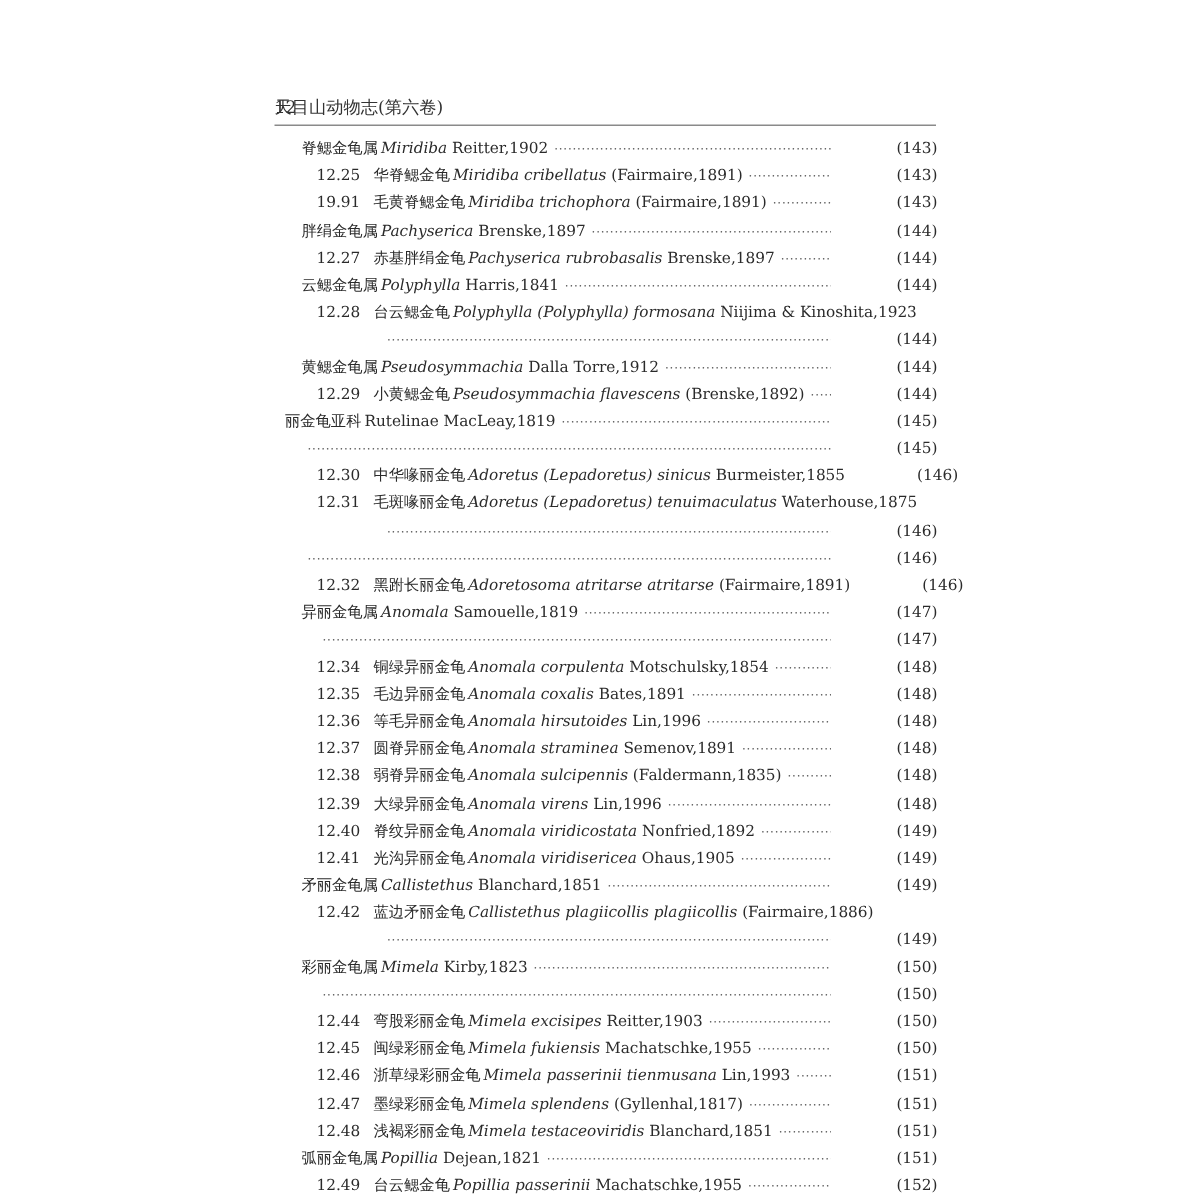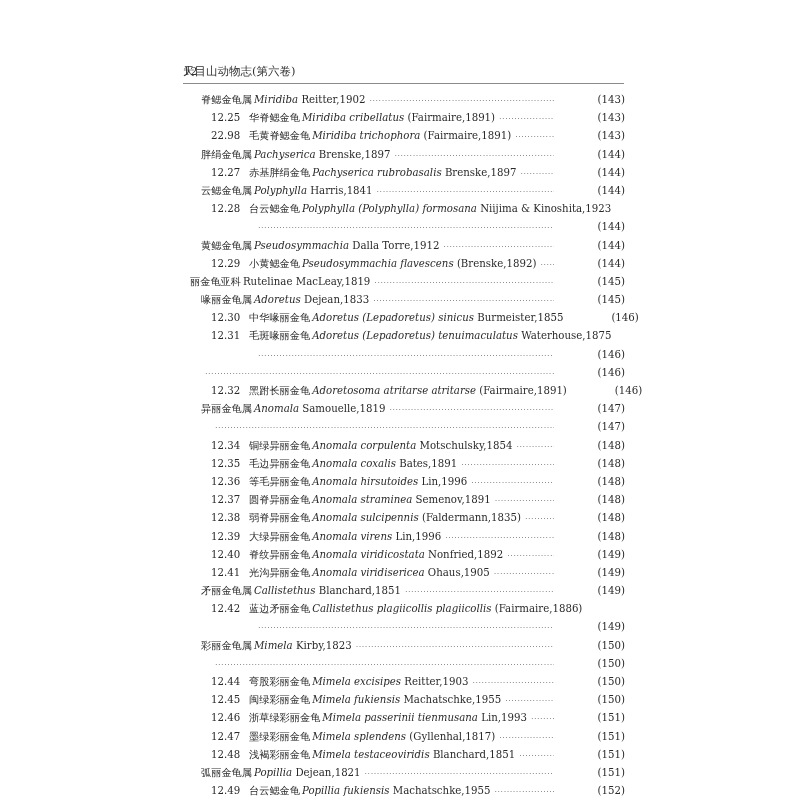--- a/index.html
+++ b/index.html
@@ -42,21 +42,21 @@
         <span class="txt"><span class="cn">脊鳃金龟属</span><i>Miridiba</i> <span>Reitter,1902</span></span>
         <span class="lead"></span>
         <span class="pg">(143)</span>
       </div>
       <div class="row species">
         <span class="txt"><span class="num-label">12.25</span><span class="cn">华脊鳃金龟</span><i>Miridiba cribellatus</i> <span>(Fairmaire,1891)</span></span>
         <span class="lead"></span>
         <span class="pg">(143)</span>
       </div>
       <div class="row species">
-        <span class="txt"><span class="num-label">22.98</span><span class="cn">毛黄脊鳃金龟</span><i>Miridiba trichophora</i> <span>(Fairmaire,1891)</span></span>
+        <span class="txt"><span class="num-label">19.91</span><span class="cn">毛黄脊鳃金龟</span><i>Miridiba trichophora</i> <span>(Fairmaire,1891)</span></span>
         <span class="lead"></span>
         <span class="pg">(143)</span>
       </div>
       <div class="row genus">
         <span class="txt"><span class="cn">胖绢金龟属</span><i>Pachyserica</i> <span>Brenske,1897</span></span>
         <span class="lead"></span>
         <span class="pg">(144)</span>
       </div>
       <div class="row species">
         <span class="txt"><span class="num-label">12.27</span><span class="cn">赤基胖绢金龟</span><i>Pachyserica rubrobasalis</i> <span>Brenske,1897</span></span>
@@ -84,21 +84,20 @@
         <span class="txt"><span class="num-label">12.29</span><span class="cn">小黄鳃金龟</span><i>Pseudosymmachia flavescens</i> <span>(Brenske,1892)</span></span>
         <span class="lead"></span>
         <span class="pg">(144)</span>
       </div>
       <div class="row subfamily">
         <span class="txt"><span class="cn">丽金龟亚科</span><span>Rutelinae MacLeay,1819</span></span>
         <span class="lead"></span>
         <span class="pg">(145)</span>
       </div>
       <div class="row genus">
-        <span class="txt"><span class="cn">喙丽金龟属</span><i>Adoretus</i> <span>Dejean,1833</span></span>
         <span class="lead"></span>
         <span class="pg">(145)</span>
       </div>
       <div class="row species">
         <span class="txt"><span class="num-label">12.30</span><span class="cn">中华喙丽金龟</span><i>Adoretus (Lepadoretus) sinicus</i> <span>Burmeister,1855</span></span>
         <span class="lead"></span>
         <span class="pg">(146)</span>
       </div>
       <div class="row species">
         <span class="txt"><span class="num-label">12.31</span><span class="cn">毛斑喙丽金龟</span><i>Adoretus (Lepadoretus) tenuimaculatus</i> <span>Waterhouse,1875</span></span>
@@ -210,21 +209,21 @@
         <span class="txt"><span class="num-label">12.48</span><span class="cn">浅褐彩丽金龟</span><i>Mimela testaceoviridis</i> <span>Blanchard,1851</span></span>
         <span class="lead"></span>
         <span class="pg">(151)</span>
       </div>
       <div class="row genus">
         <span class="txt"><span class="cn">弧丽金龟属</span><i>Popillia</i> <span>Dejean,1821</span></span>
         <span class="lead"></span>
         <span class="pg">(151)</span>
       </div>
       <div class="row species">
-        <span class="txt"><span class="num-label">12.49</span><span class="cn">台云鳃金龟</span><i>Popillia fukiensis</i> <span>Machatschke,1955</span></span>
+        <span class="txt"><span class="num-label">12.49</span><span class="cn">台云鳃金龟</span><i>Popillia passerinii</i> <span>Machatschke,1955</span></span>
         <span class="lead"></span>
         <span class="pg">(152)</span>
       </div>
       <div class="row species">
         <span class="txt"><span class="num-label">12.50</span><span class="cn">棉花弧丽金龟</span><i>Popillia mutans</i> <span>Newman,1838</span></span>
         <span class="lead"></span>
         <span class="pg">(152)</span>
       </div>
     </div>
 </div>

